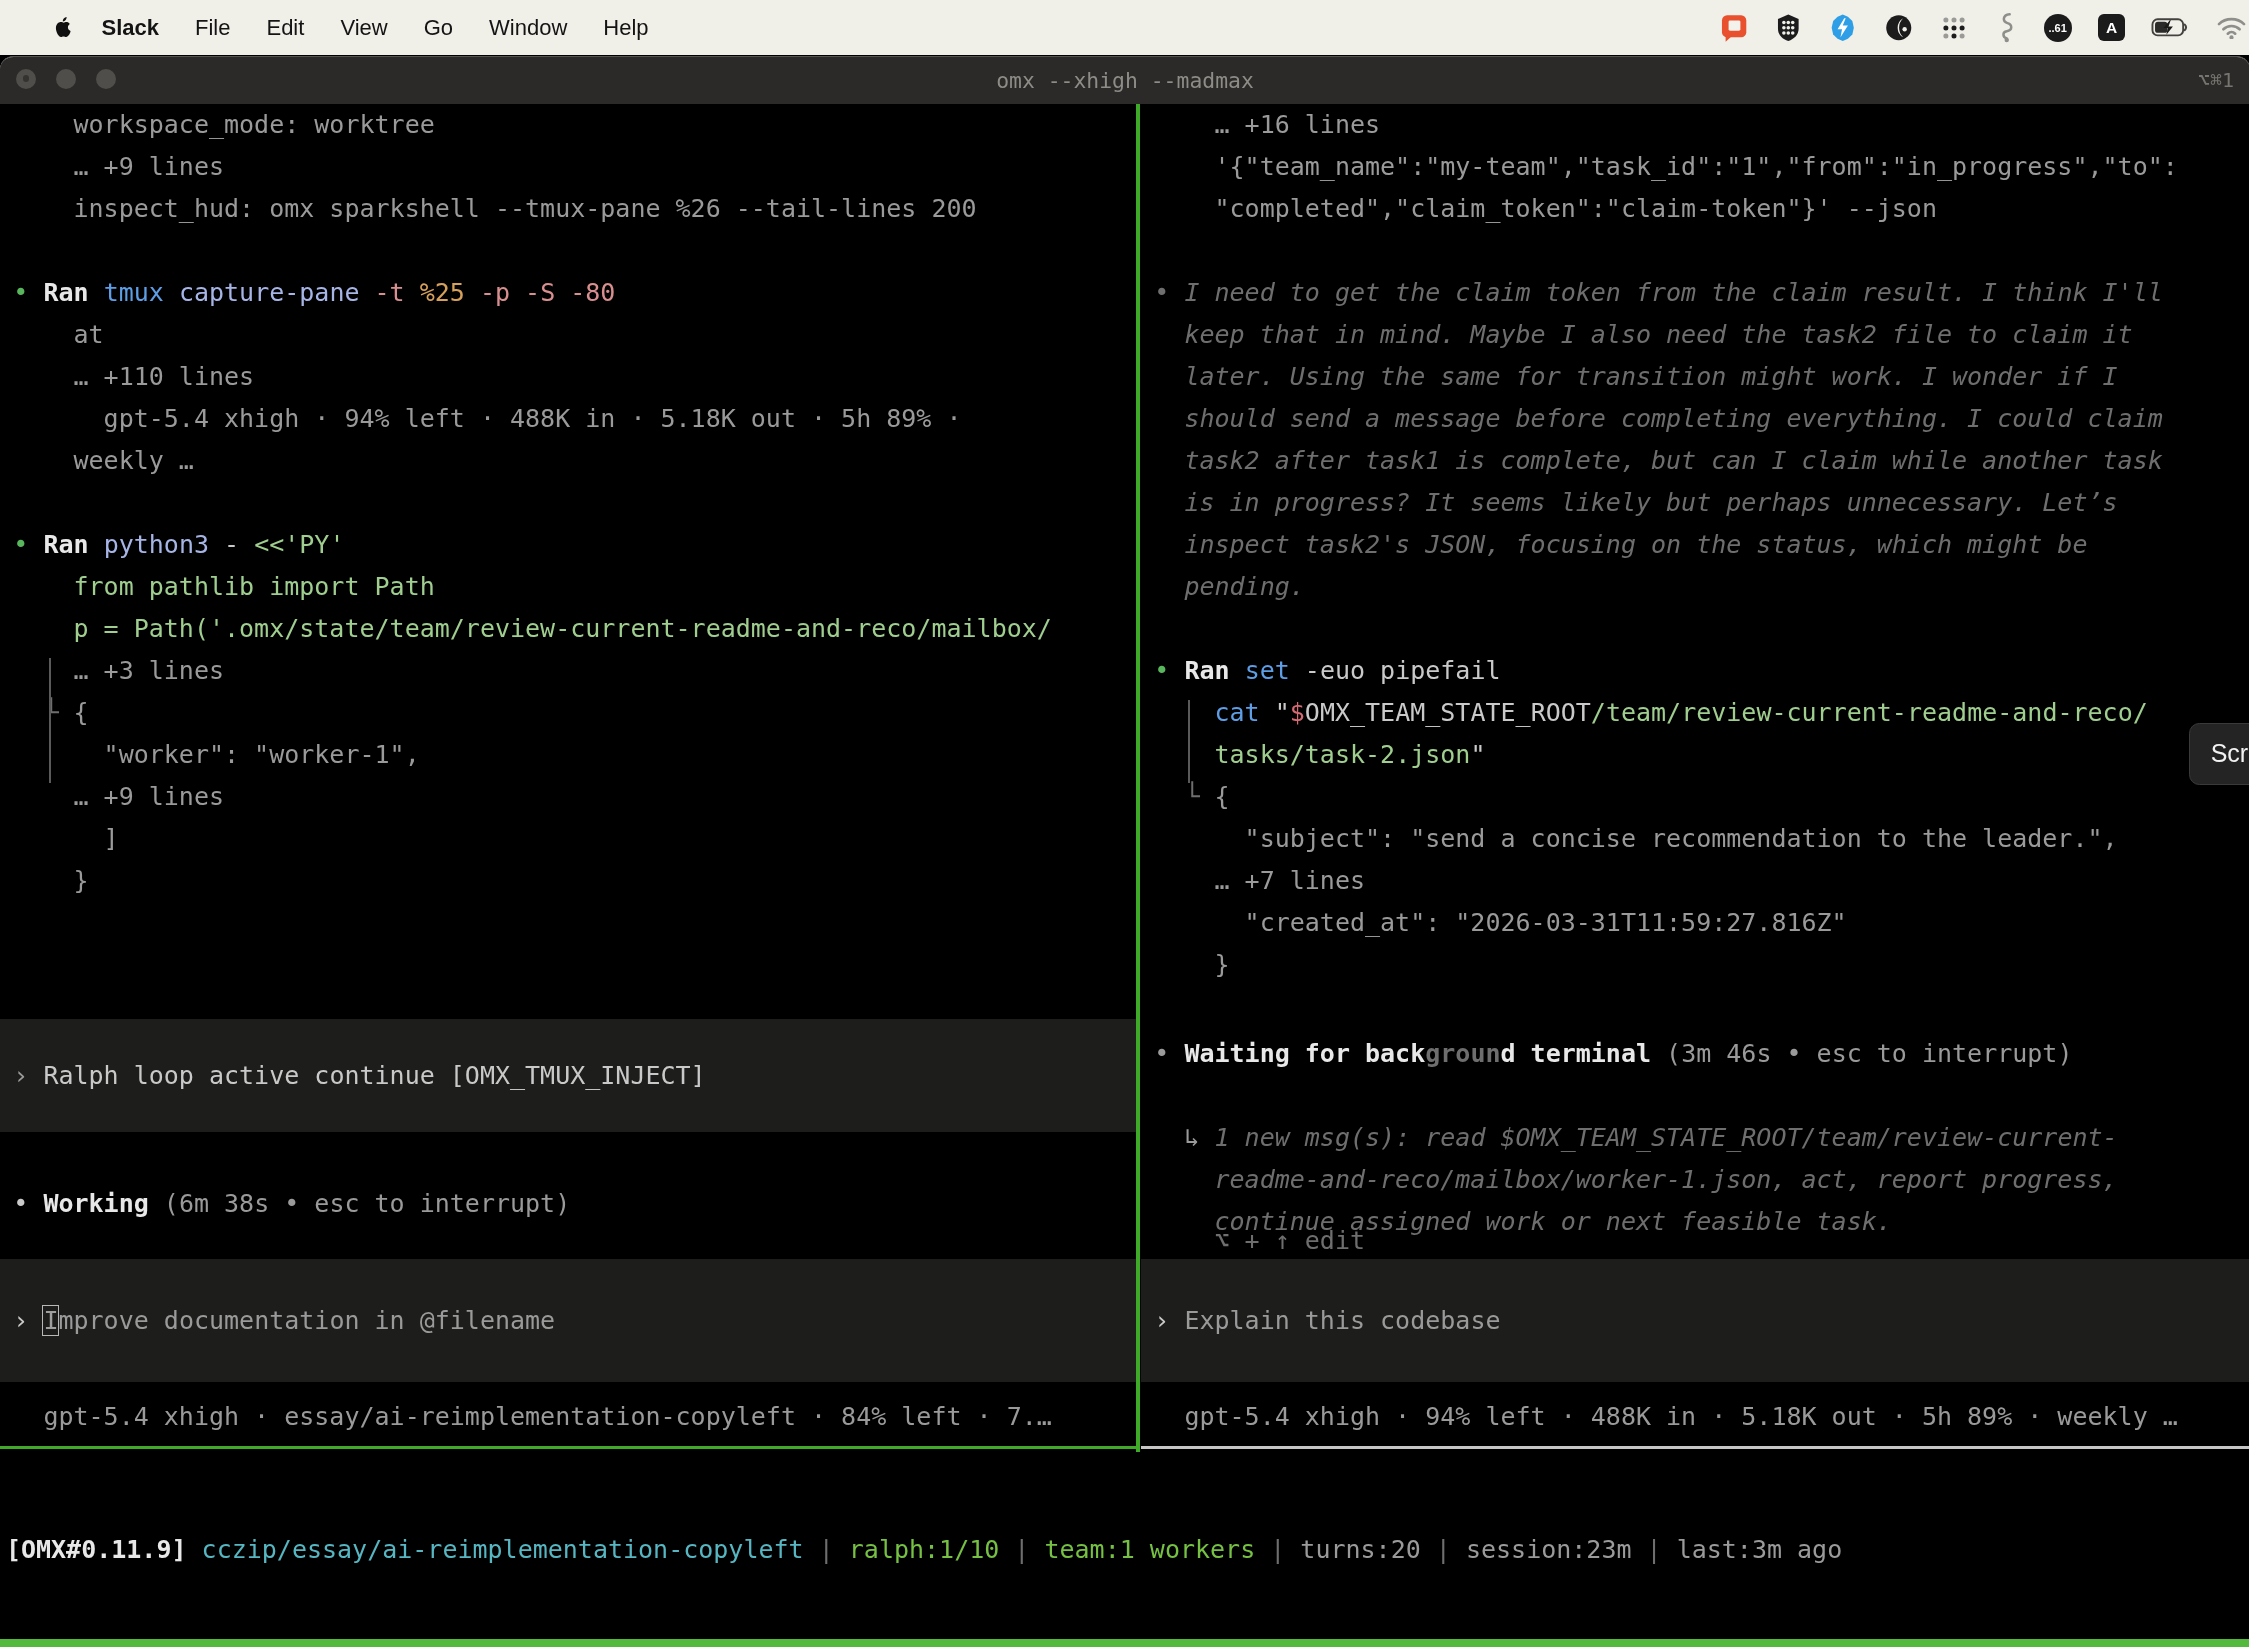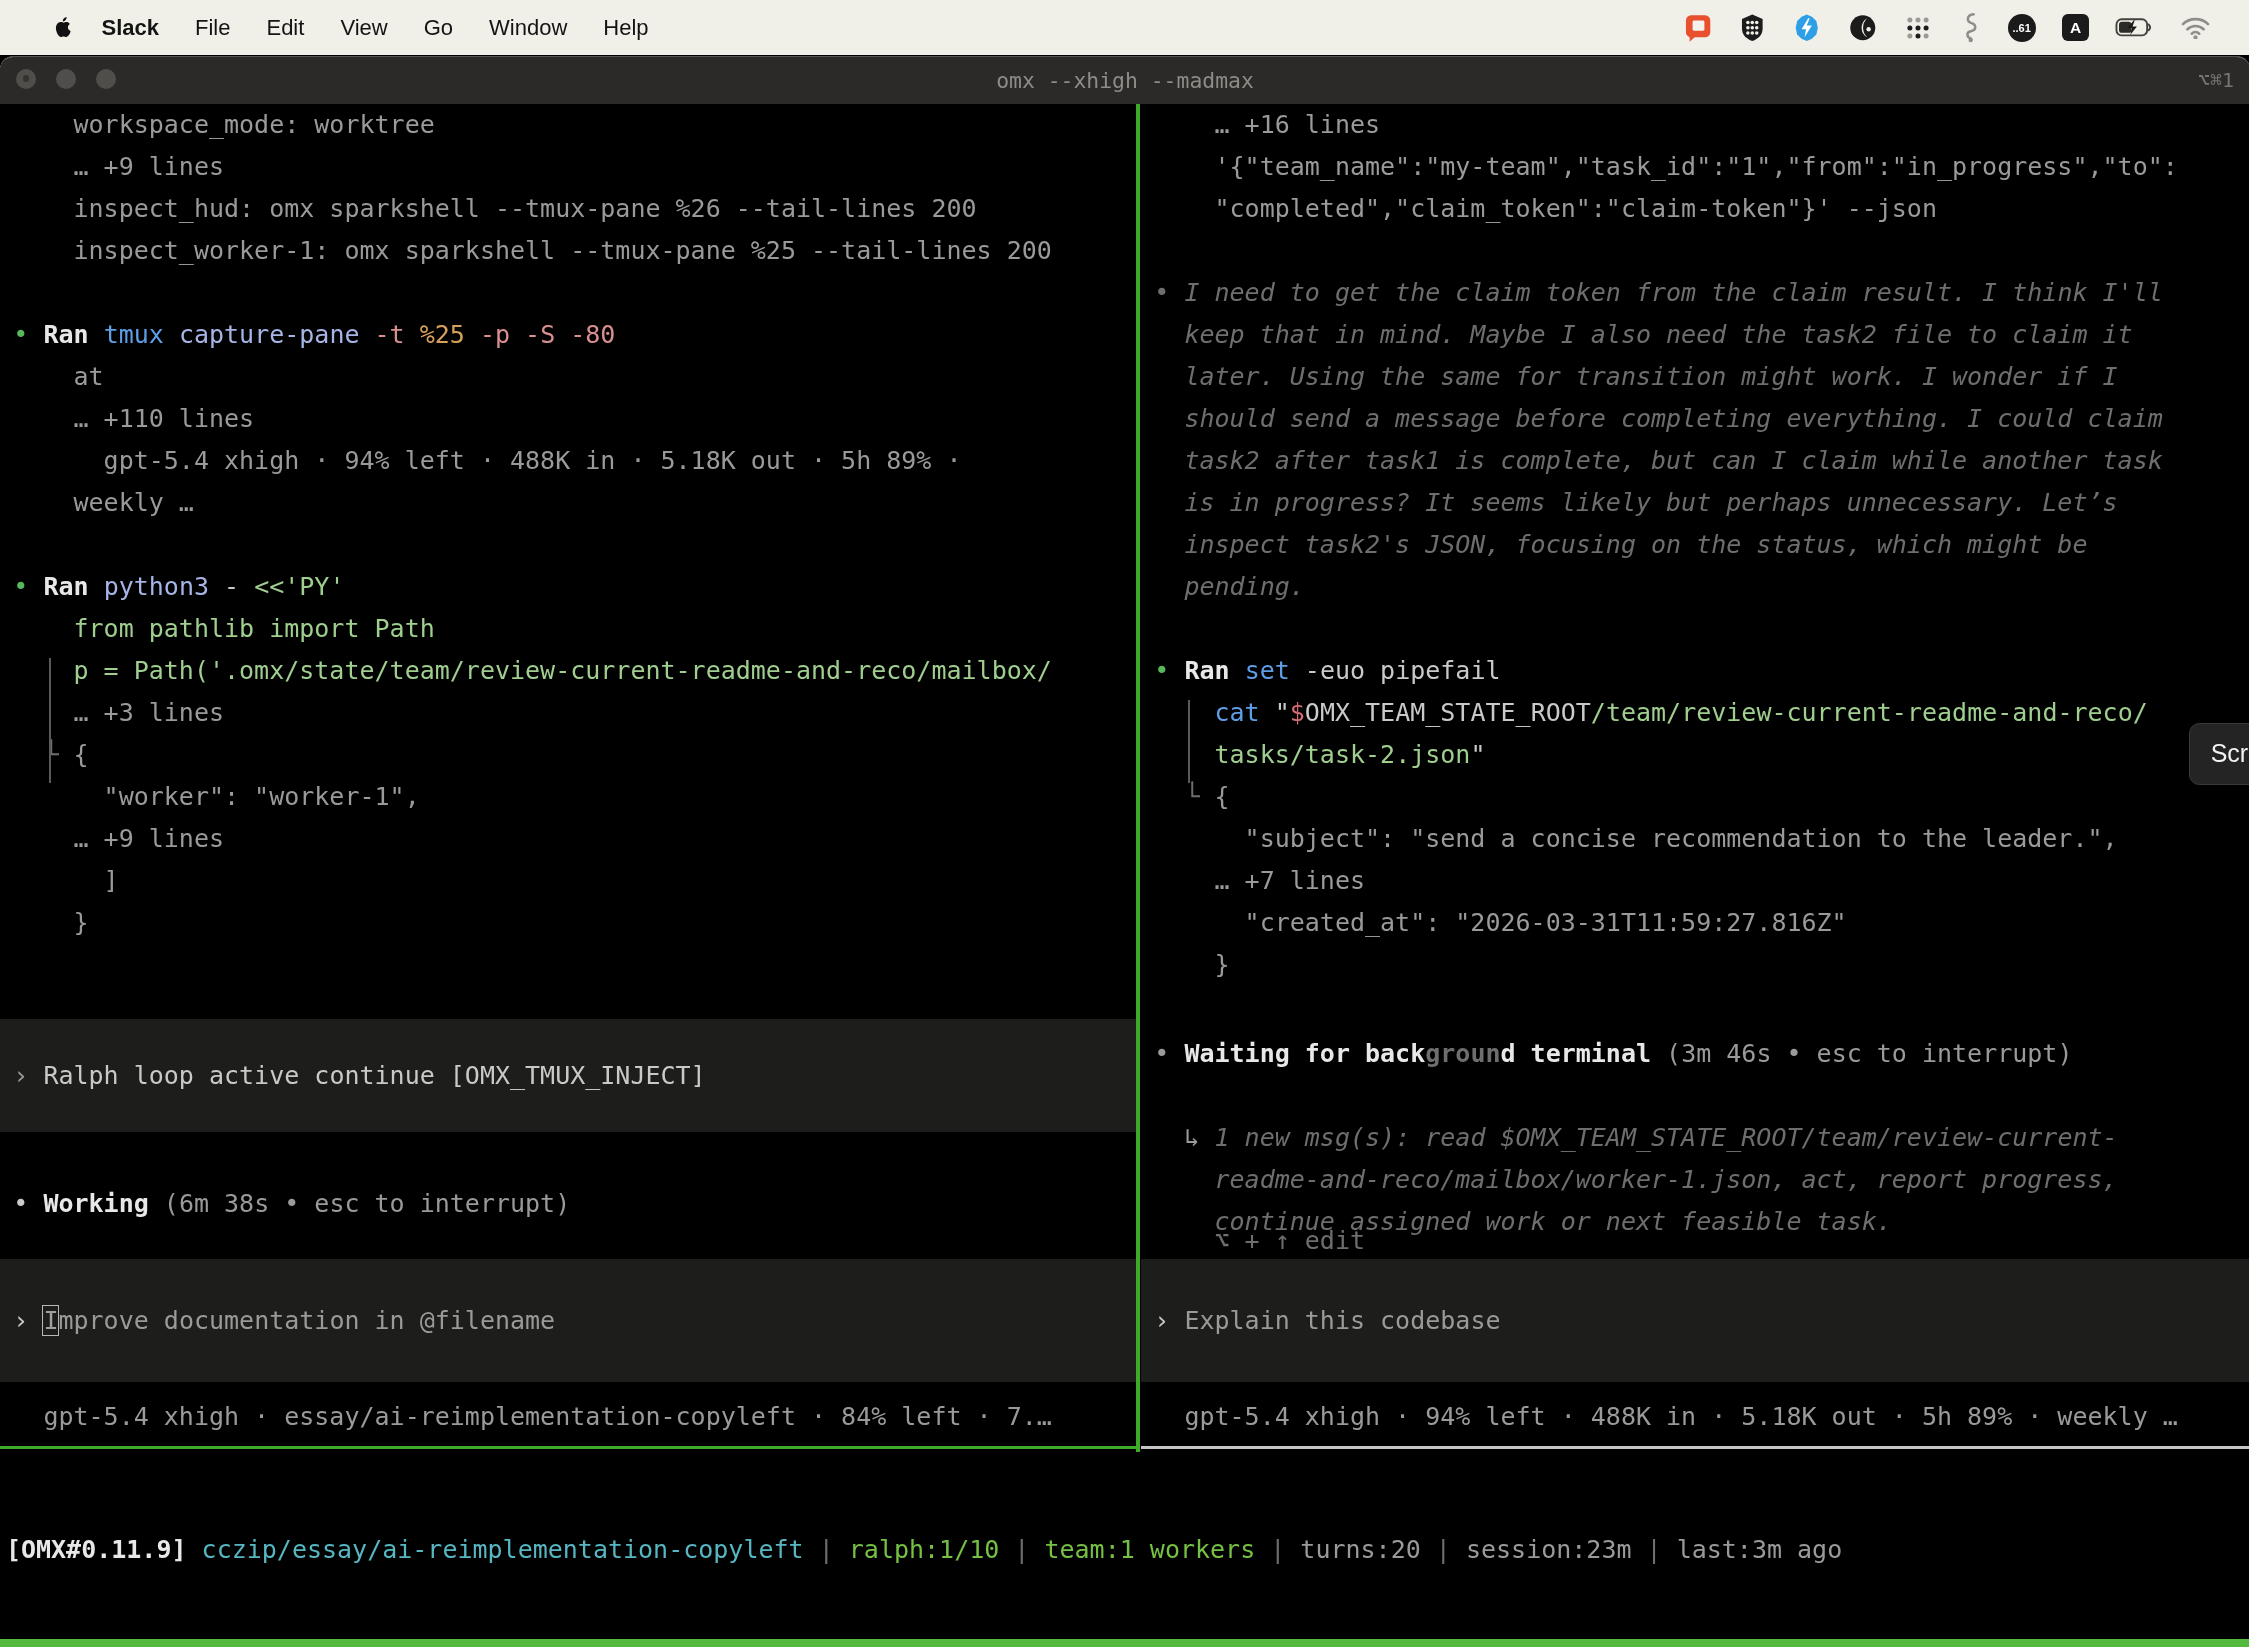--- a/index.html
+++ b/index.html
@@ -7,21 +7,21 @@
   body { position:relative; font-family:"DejaVu Sans Mono", monospace; }
 
   
   .menubar { position:absolute; left:0; top:0; width:2250px; height:55px;
     background:#f0efe8; display:flex; align-items:center;
     font-family:"Liberation Sans", sans-serif; font-size:22px; color:#141414; }
   .menubar .apple { margin-left:53px; margin-right:29.5px; display:flex; align-items:center; }
   .menu-items { display:flex; gap:36px; align-items:center; }
   .menu-item { cursor:default; }
   .menu-item.bold { font-weight:700; }
-  .menu-status { margin-left:auto; display:flex; gap:26.6px; align-items:center; padding-right:39px; }
+  .menu-status { margin-left:auto; display:flex; gap:26.6px; align-items:center; padding-right:3px; }
   .micon { display:flex; align-items:center; justify-content:center; }
   .badge-circle { width:28px; height:28px; border-radius:50%; background:#1b1b1b; color:#fff;
     font-size:11px; font-weight:700; display:flex; align-items:center; justify-content:center; }
   .a-key { width:26.6px; height:26.6px; border-radius:5.9px; background:#1b1b1b; color:#fff;
     font-size:15.5px; font-weight:700; display:flex; align-items:center; justify-content:center; }
 
   
   .window { position:absolute; left:0; top:56px; width:2250px; height:1591px;
     background:#e5e5e5; border-radius:13.3px 13.3px 0 0; overflow:hidden;
     border-top:0.7px solid #55544f; }
@@ -196,21 +196,20 @@
     <div class="win-shortcut">⌥⌘1</div>
   </div>
 
   <div class="term">
 
     <div class="pane pane-left">
       <div class="lines">
           <div class="tl"><span class="c-gray">    workspace_mode: worktree</span></div>
           <div class="tl"><span class="c-gray">    … +9 lines</span></div>
           <div class="tl"><span class="c-gray">    inspect_hud: omx sparkshell --tmux-pane %26 --tail-lines 200</span></div>
-          <div class="tl"><span class="c-gray">    inspect_worker-1: omx sparkshell --tmux-pane %25 --tail-lines 200</span></div>
           <div class="tl"></div>
           <div class="tl"><span class="c-bgreen">• </span><span class="c-white b">Ran </span><span class="c-blue">tmux </span><span class="c-peri">capture-pane </span><span class="c-pink">-t </span><span class="c-orange">%25 </span><span class="c-pink">-p </span><span class="c-pink">-S </span><span class="c-pink">-80</span></div>
           <div class="tl"><span class="c-gray">    at</span></div>
           <div class="tl"><span class="c-gray">    … +110 lines</span></div>
           <div class="tl"><span class="c-gray">      gpt-5.4 xhigh · 94% left · 488K in · 5.18K out · 5h 89% ·</span></div>
           <div class="tl"><span class="c-gray">    weekly …</span></div>
           <div class="tl"></div>
           <div class="tl"><span class="c-bgreen">• </span><span class="c-white b">Ran </span><span class="c-peri">python3 </span><span class="c-lgray">- </span><span class="c-green">&lt;&lt;'PY'</span></div>
           <div class="tl"><span class="c-green">    from pathlib import Path</span></div>
           <div class="tl"><span class="c-green">    p = Path('.omx/state/team/review-current-readme-and-reco/mailbox/</span></div>

